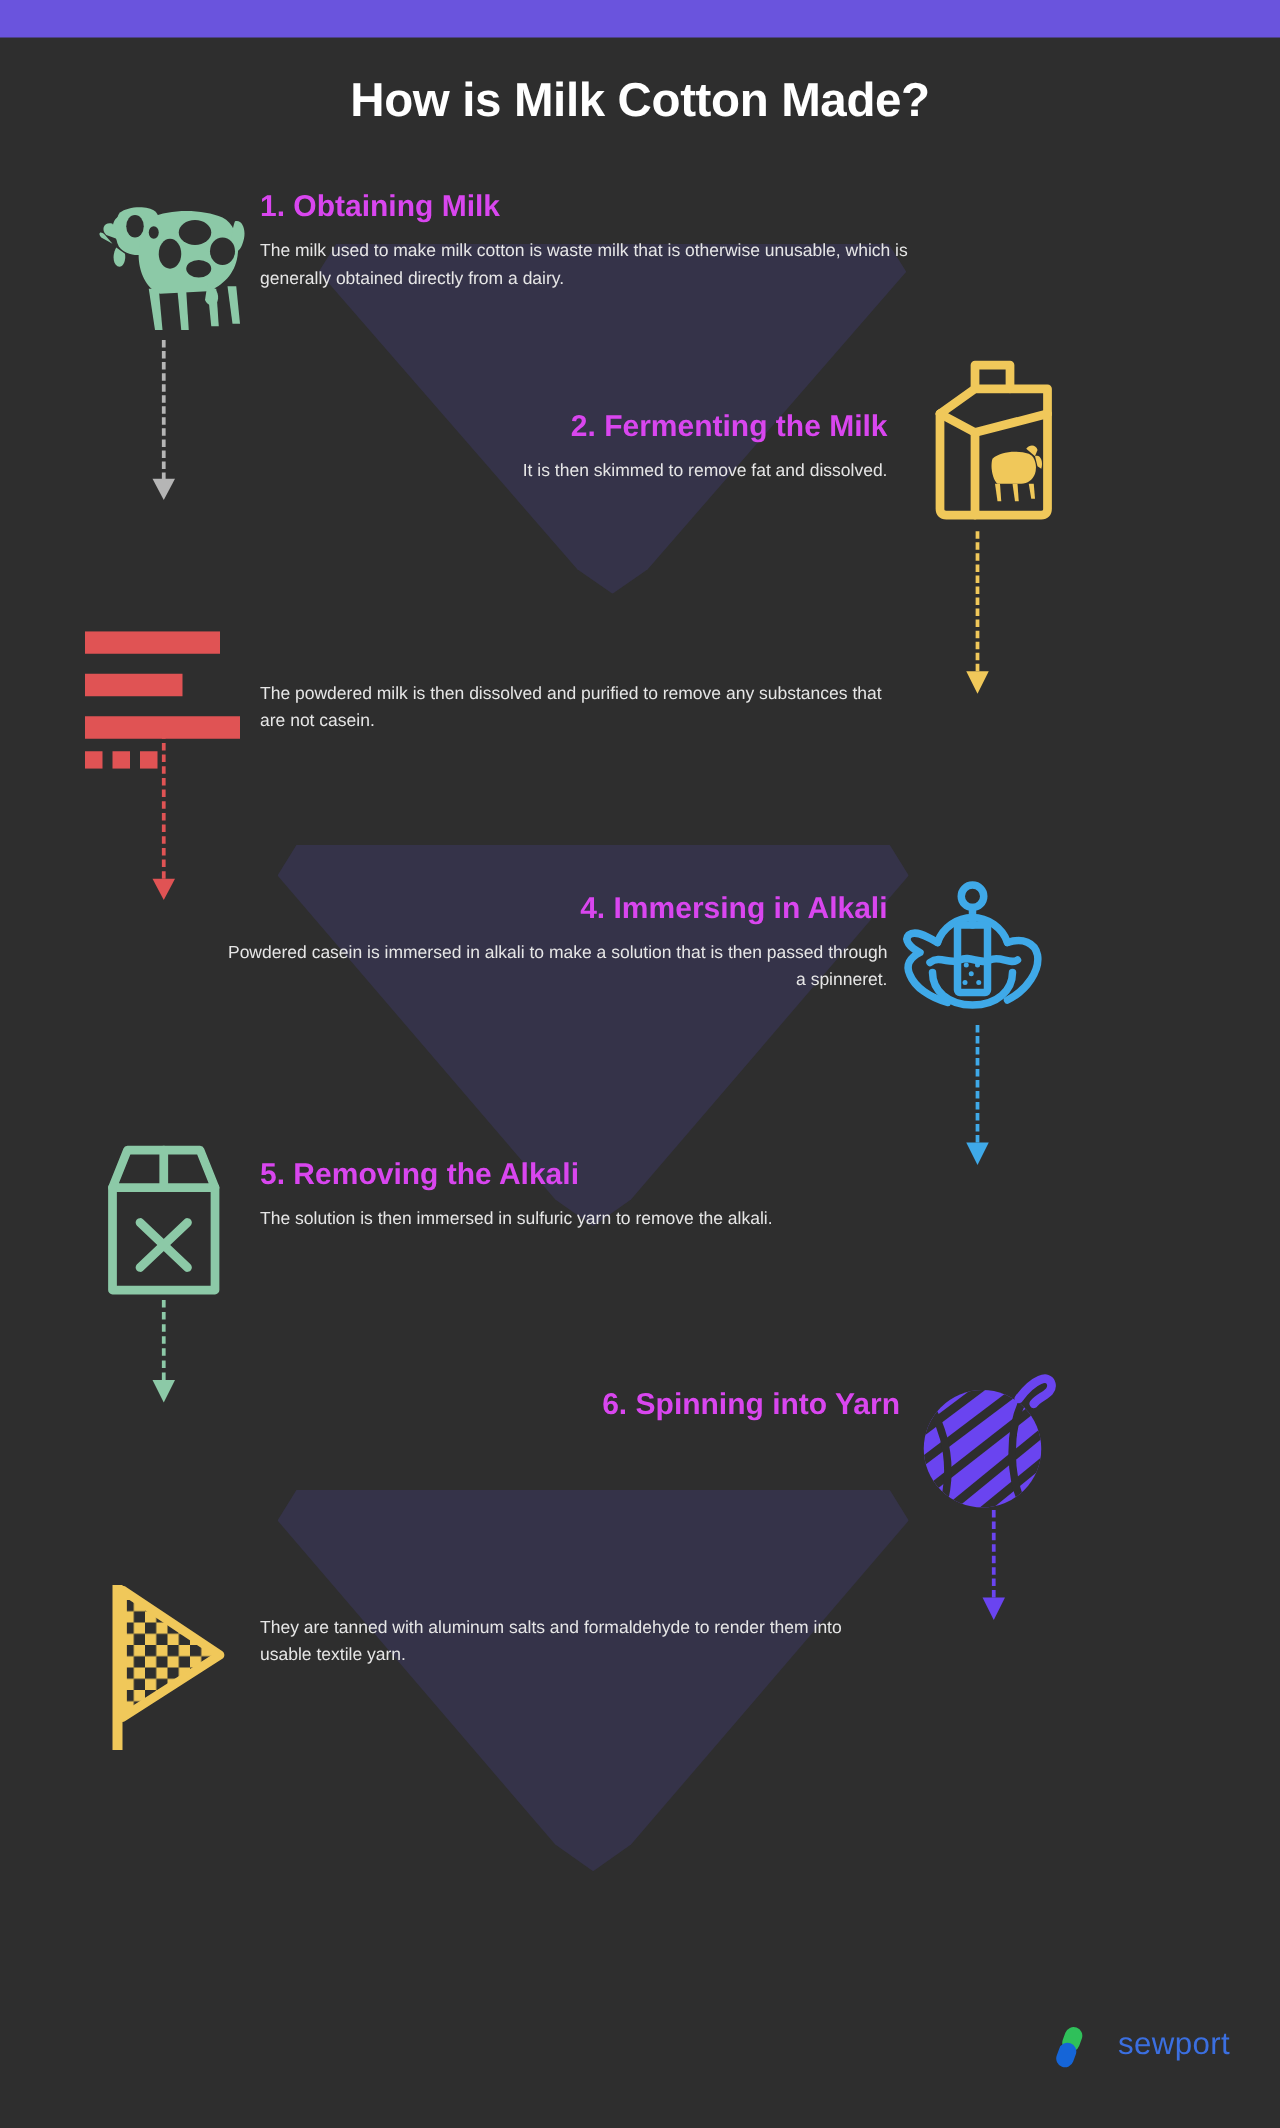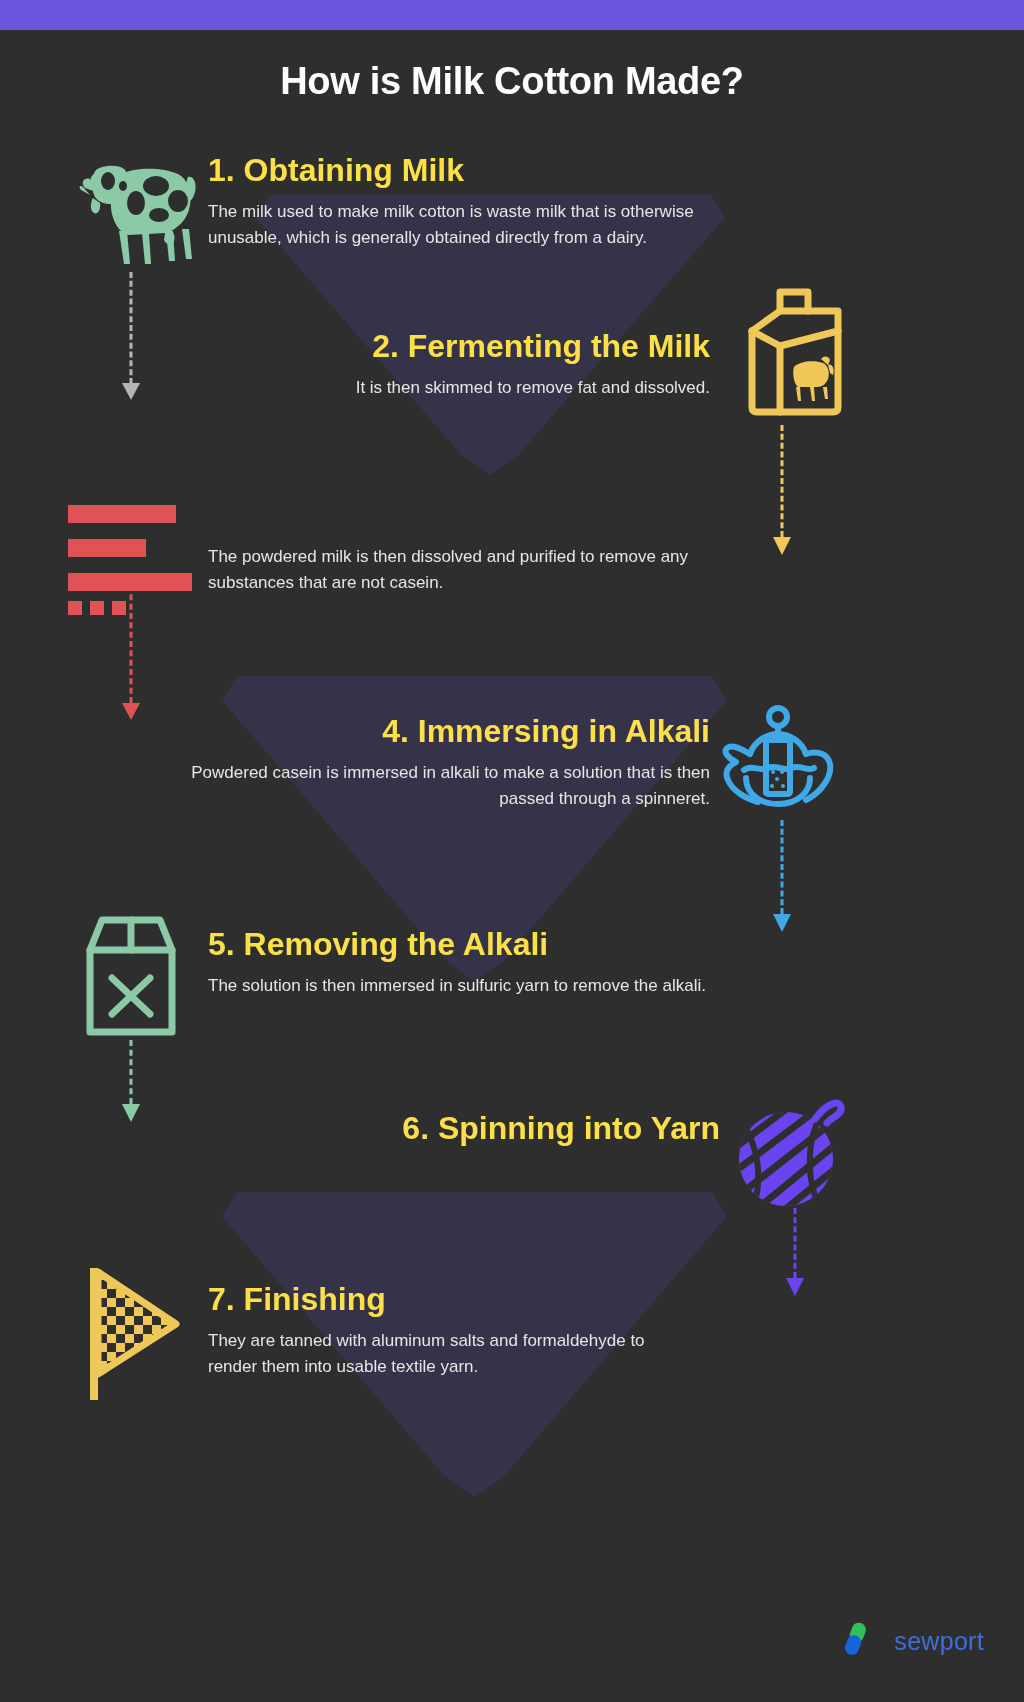--- a/index.html
+++ b/index.html
@@ -24,45 +24,45 @@
   .tri3 { left:222px; top:1192px; width:505px; height:305px;
     clip-path: polygon(3% 0, 97% 0, 100% 8%, 56% 93%, 50% 100%, 44% 93%, 0 8%); }
 
   .title {
     position:absolute; top:60px; left:0; width:1024px; text-align:center;
     color:#ffffff; font-size:38px; font-weight:bold; letter-spacing:-0.3px;
   }
 
   .step { position:absolute; }
   .step-title {
-    color:#fde047; font-size:32px; font-weight:bold; white-space:nowrap;
+    color:#d946ef; font-size:24px; font-weight:bold; white-space:nowrap;
   }
   .step-body {
-    color:#e6e6e6; font-size:17px; line-height:1.55; margin-top:10px;
+    color:#e6e6e6; font-size:14px; line-height:1.55; margin-top:10px;
   }
   .left-align .step-title, .left-align .step-body { text-align:left; }
   .right-align .step-title, .right-align .step-body { text-align:right; }
 
   .icon-box { position:absolute; }
 
   
   .arrow { position:absolute; }
   .arrow .shaft {
     position:absolute; left:50%; top:0; transform:translateX(-50%);
     width:0; border-left-width:3px; border-left-style:dashed;
   }
   .arrow .head {
     position:absolute; left:50%; bottom:0; transform:translateX(-50%);
     width:0; height:0; border-left:9px solid transparent;
     border-right:9px solid transparent;
   }
 
   .footer-logo {
     position:absolute; right:40px; bottom:42px;
-    display:flex; align-items:center; gap:22px;
+    display:flex; align-items:flex-start; gap:22px;
   }
   .footer-logo .word { color:#3b6fe0; font-size:25px; letter-spacing:0.3px; }
 </style>
 </head>
 <body>
 
 <div class="topbar"></div>
 
 <div class="bgtri tri1"></div>
 <div class="bgtri tri2"></div>
@@ -259,21 +259,20 @@
         <rect x="9" y="9" width="9" height="9" fill="#2e2e2e"></rect>
       </pattern>
     </defs>
     <rect x="10" y="6" width="8" height="132" fill="#f0c85a"></rect>
     <path d="M18 10 L96 62 L18 112 Z" fill="url(#checks)"></path>
     <path d="M18 10 L96 62 L18 112 Z" fill="none" stroke="#f0c85a" stroke-width="7" stroke-linejoin="round"></path>
   </svg>
 </div>
 
 <div class="step left-align" style="left:208px; top:1281px; width:560px;">
-  <div class="step-title">7. Finishing</div>
   <div class="step-body" style="width:490px;">They are tanned with aluminum salts and formaldehyde to render them into usable textile yarn.</div>
 </div>
 
 <div class="footer-logo">
   <span>
     <svg width="30" height="34" viewBox="0 0 30 34">
       <rect x="9" y="0.5" width="14" height="20" rx="7" transform="rotate(20 16 10)" fill="#2fc05a"></rect>
       <rect x="4" y="13" width="14" height="20" rx="7" transform="rotate(20 11 23)" fill="#1565d8"></rect>
     </svg>
   </span>

